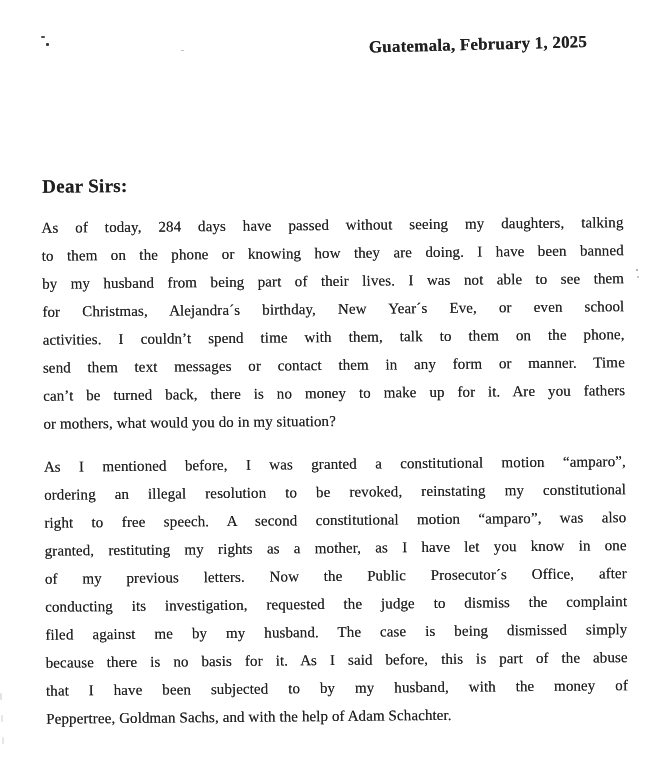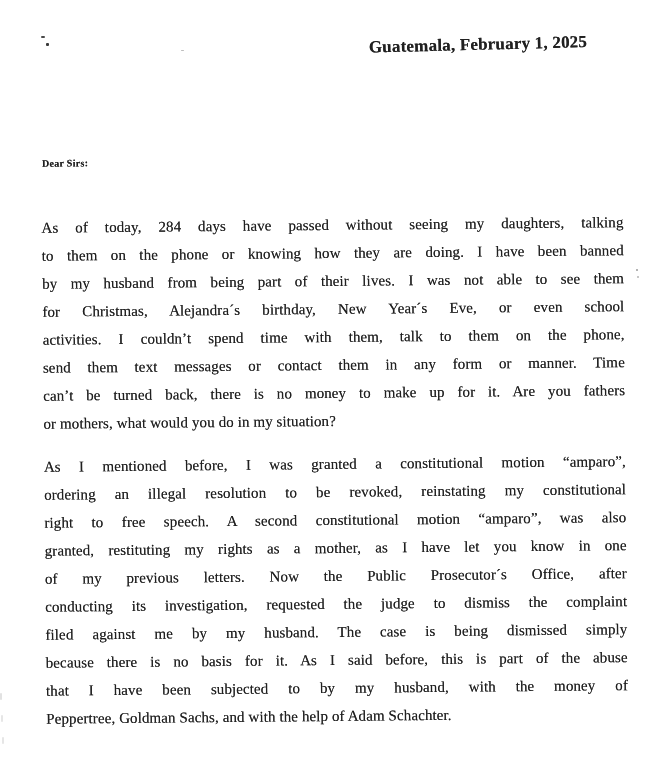--- a/index.html
+++ b/index.html
@@ -26,23 +26,23 @@
     font-size: 17px;
     font-weight: bold;
     letter-spacing: 0.2px;
     white-space: nowrap;
     transform: rotate(-0.9deg);
     transform-origin: 0 50%;
     text-shadow: 0 0 0.6px rgba(32,32,32,0.75);
   }
   .salutation {
     position: absolute;
-    top: 155px;
+    top: 173px;
     left: 44px;
-    font-size: 10px;
+    font-size: 19px;
     font-weight: bold;
     letter-spacing: 0.3px;
     text-shadow: 0 0 0.6px rgba(32,32,32,0.75);
   }
   .para {
     position: absolute;
     left: 43px;
     width: 582px;
     font-size: 15px;
     letter-spacing: 0.1px;

